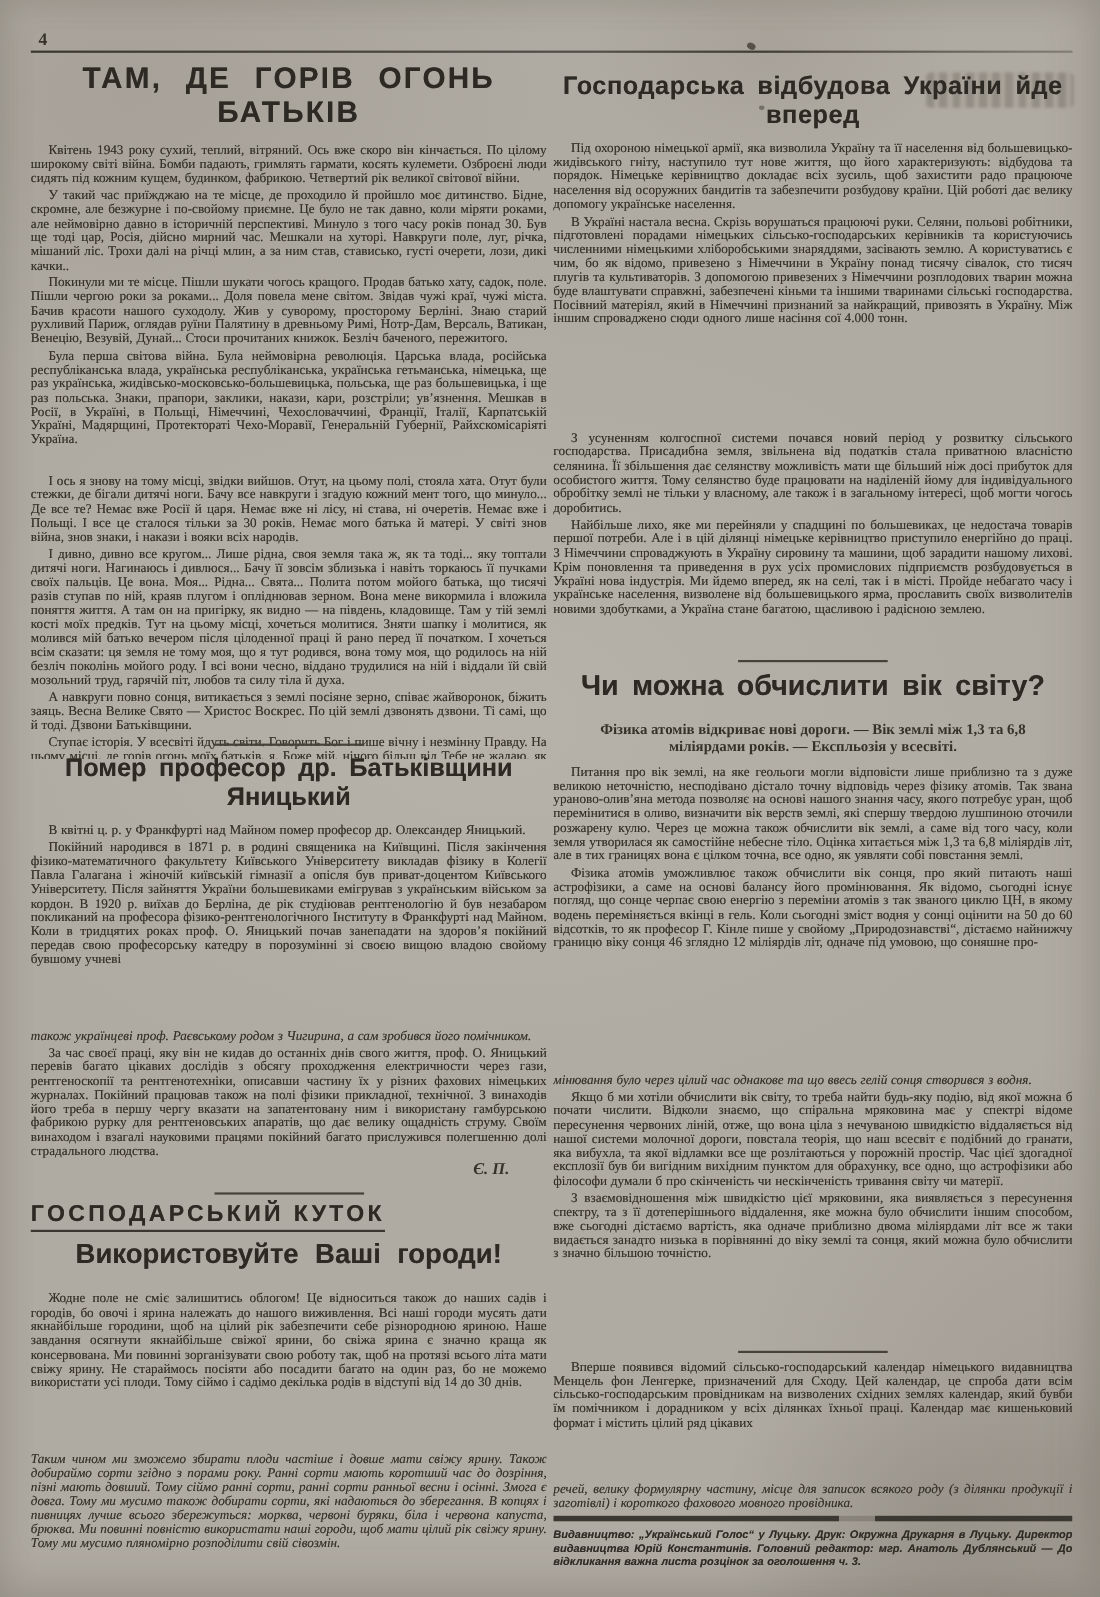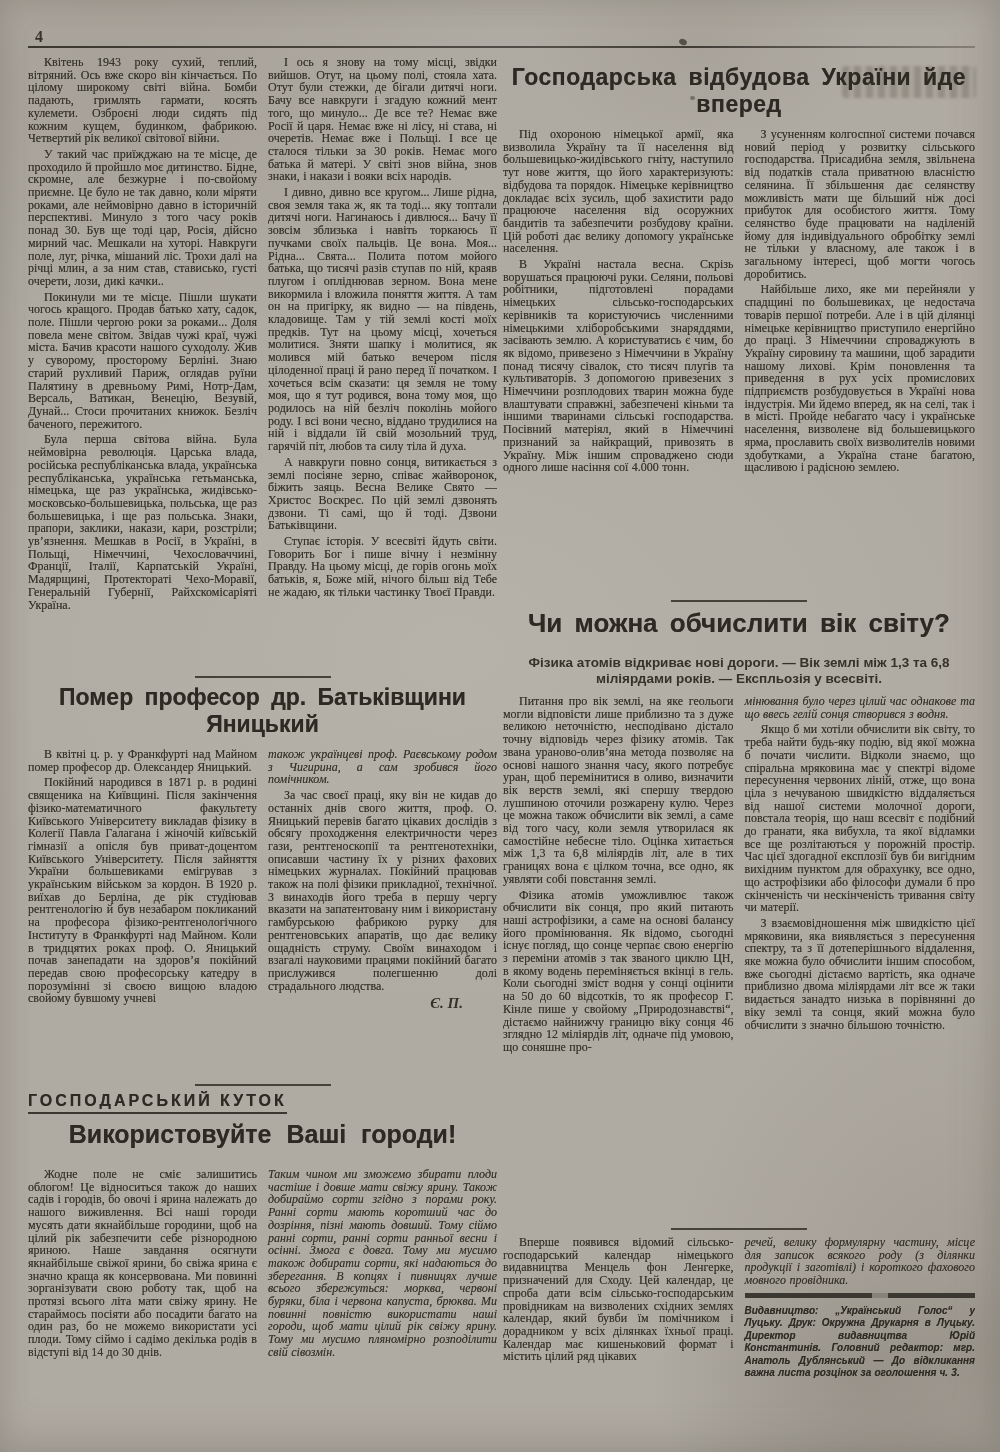--- a/index.html
+++ b/index.html
@@ -23,35 +23,35 @@
     background:linear-gradient(90deg, rgba(52,48,42,0.95), rgba(52,48,42,0.75) 55%, rgba(52,48,42,0.9) 70%, rgba(52,48,42,0.35));}
   .page-number{position:absolute;left:35px;top:28px;font-size:16px;font-weight:bold;}
   .ink-dot-a{position:absolute;left:679px;top:39px;width:8px;height:6px;border-radius:50%;
     background:rgba(70,66,57,0.85);transform:rotate(25deg);}
   .ink-dot-b{position:absolute;left:690px;top:96px;width:5px;height:4px;border-radius:50%;
     background:rgba(70,66,57,0.55);}
   .smudge{position:absolute;left:842px;top:66px;width:134px;height:32px;border-radius:4px;
     background:repeating-linear-gradient(90deg, rgba(82,77,67,0.30) 0 7px, rgba(82,77,67,0.06) 7px 12px);
     filter:blur(1.6px);}
   .article{position:absolute;}
-  .cols{display:flex;gap:11px;overflow:hidden;}
+  .cols{display:flex;gap:22px;overflow:hidden;flex-direction:column;}
   .col{flex:1;min-width:0;}
   p{margin:0 0 3px 0;text-indent:16px;text-align:justify;
     font-size:12px;line-height:12.7px;hyphens:auto;word-spacing:0.4px;
     text-shadow:0 0 0.4px rgba(44,41,35,0.55);}
   p.cont{text-indent:0;font-style:italic;}
   .headline{font-family:"Liberation Sans","DejaVu Sans",sans-serif;font-weight:bold;color:#2d2a24;
     text-align:center;margin:0;text-shadow:0 0 0.6px rgba(40,37,31,0.6);}
   .hl-fathers{font-size:27px;letter-spacing:2px;word-spacing:12px;margin-bottom:12px;}
   .hl-rebuild{font-size:23px;letter-spacing:0.5px;word-spacing:5px;margin-bottom:10px;}
   .hl-age{font-size:26px;word-spacing:5px;margin-bottom:8px;}
-  .hl-sub{font-family:Liberation Sans, sans-serif;font-weight:bold;font-size:13.5px;
+  .hl-sub{font-family:Liberation Serif, serif;font-weight:bold;font-size:13.5px;
     line-height:16px;text-align:center;margin:16px auto 8px;max-width:452px;text-indent:0;}
   .hl-prof{font-size:23px;word-spacing:5px;margin-bottom:10px;}
-  .hl-kutok{font-size:16px;letter-spacing:3px;text-align:left;display:inline-block;
+  .hl-kutok{font-size:21px;letter-spacing:3px;text-align:left;display:inline-block;
     border-bottom:2.5px solid #3a3730;padding-bottom:2px;margin-bottom:6px;}
   .hl-garden{font-size:25px;word-spacing:8px;margin-bottom:19px;}
   .hl-calendar{font-size:19px;word-spacing:3px;margin-bottom:8px;}
   .sig{font-size:15px;font-weight:bold;font-style:italic;text-align:right;
     padding-right:58px;margin-top:2px;}
   .sig-inline{padding-right:34px;}
   .divider-short{width:136px;border:0;border-top:2px solid #46423a;margin:0 auto 6px;}
   .thick-bar{height:5px;margin:6px 0 7px;
     background:linear-gradient(90deg,#3b3831 0 55%, rgba(59,56,49,0.25) 55% 62%, #3b3831 62% 100%);}
   .imprint p{font-family:"Liberation Sans","DejaVu Sans",sans-serif;font-weight:bold;
@@ -75,20 +75,21 @@
 
 <div class="page">
 
   <div class="page-number">4</div>
   <div class="top-rule"></div>
   <div class="ink-dot-a"></div>
   <div class="ink-dot-b"></div>
   <div class="smudge"></div>
 
   <div class="article art-fathers">
+    <h1 class="headline hl-fathers">ТАМ, ДЕ ГОРІВ ОГОНЬ БАТЬКІВ</h1>
     <div class="cols">
       <div class="col">
         <p>Квітень 1943 року сухий, теплий, вітряний. Ось вже скоро він кінчається. По цілому широкому світі війна. Бомби падають, гримлять гармати, косять кулемети. Озброєні люди сидять під кожним кущем, будинком, фабрикою. Четвертий рік великої світової війни.</p>
         <p>У такий час приїжджаю на те місце, де проходило й пройшло моє дитинство. Бідне, скромне, але безжурне і по-свойому приємне. Це було не так давно, коли міряти роками, але неймовірно давно в історичній перспективі. Минуло з того часу років понад 30. Був ще тоді цар, Росія, дійсно мирний час. Мешкали на хуторі. Навкруги поле, луг, річка, мішаний ліс. Трохи далі на річці млин, а за ним став, стависько, густі очерети, лози, дикі качки..</p>
         <p>Покинули ми те місце. Пішли шукати чогось кращого. Продав батько хату, садок, поле. Пішли чергою роки за роками... Доля повела мене світом. Звідав чужі краї, чужі міста. Бачив красоти нашого суходолу. Жив у суворому, просторому Берліні. Знаю старий рухливий Париж, оглядав руїни Палятину в древньому Римі, Нотр-Дам, Версаль, Ватикан, Венецію, Везувій, Дунай... Стоси прочитаних книжок. Безліч баченого, пережитого.</p>
         <p>Була перша світова війна. Була неймовірна революція. Царська влада, російська республіканська влада, українська республіканська, українська гетьманська, німецька, ще раз українська, жидівсько-московсько-большевицька, польська, ще раз большевицька, і ще раз польська. Знаки, прапори, заклики, накази, кари, розстріли; ув’язнення. Мешкав в Росії, в Україні, в Польщі, Німеччині, Чехословаччині, Франції, Італії, Карпатській Україні, Мадярщині, Протектораті Чехо-Моравії, Генеральній Губернії, Райхскомісаріяті Україна.</p>
       </div>
       <div class="col">
         <p>І ось я знову на тому місці, звідки вийшов. Отут, на цьому полі, стояла хата. Отут були стежки, де бігали дитячі ноги. Бачу все навкруги і згадую кожний мент того, що минуло... Де все те? Немає вже Росії й царя. Немає вже ні лісу, ні става, ні очеретів. Немає вже і Польщі. І все це сталося тільки за 30 років. Немає мого батька й матері. У світі знов війна, знов знаки, і накази і вояки всіх народів.</p>
         <p>І дивно, дивно все кругом... Лише рідна, своя земля така ж, як та тоді... яку топтали дитячі ноги. Нагинаюсь і дивлюся... Бачу її зовсім зблизька і навіть торкаюсь її пучками своїх пальців. Це вона. Моя... Рідна... Свята... Полита потом мойого батька, що тисячі разів ступав по ній, краяв плугом і опліднював зерном. Вона мене викормила і вложила поняття життя. А там он на пригірку, як видно — на південь, кладовище. Там у тій землі кості моїх предків. Тут на цьому місці, хочеться молитися. Зняти шапку і молитися, як молився мій батько вечером після цілоденної праці й рано перед її початком. І хочеться всім сказати: ця земля не тому моя, що я тут родився, вона тому моя, що родилось на ній безліч поколінь мойого роду. І всі вони чесно, віддано трудилися на ній і віддали їй свій мозольний труд, гарячій піт, любов та силу тіла й духа.</p>

